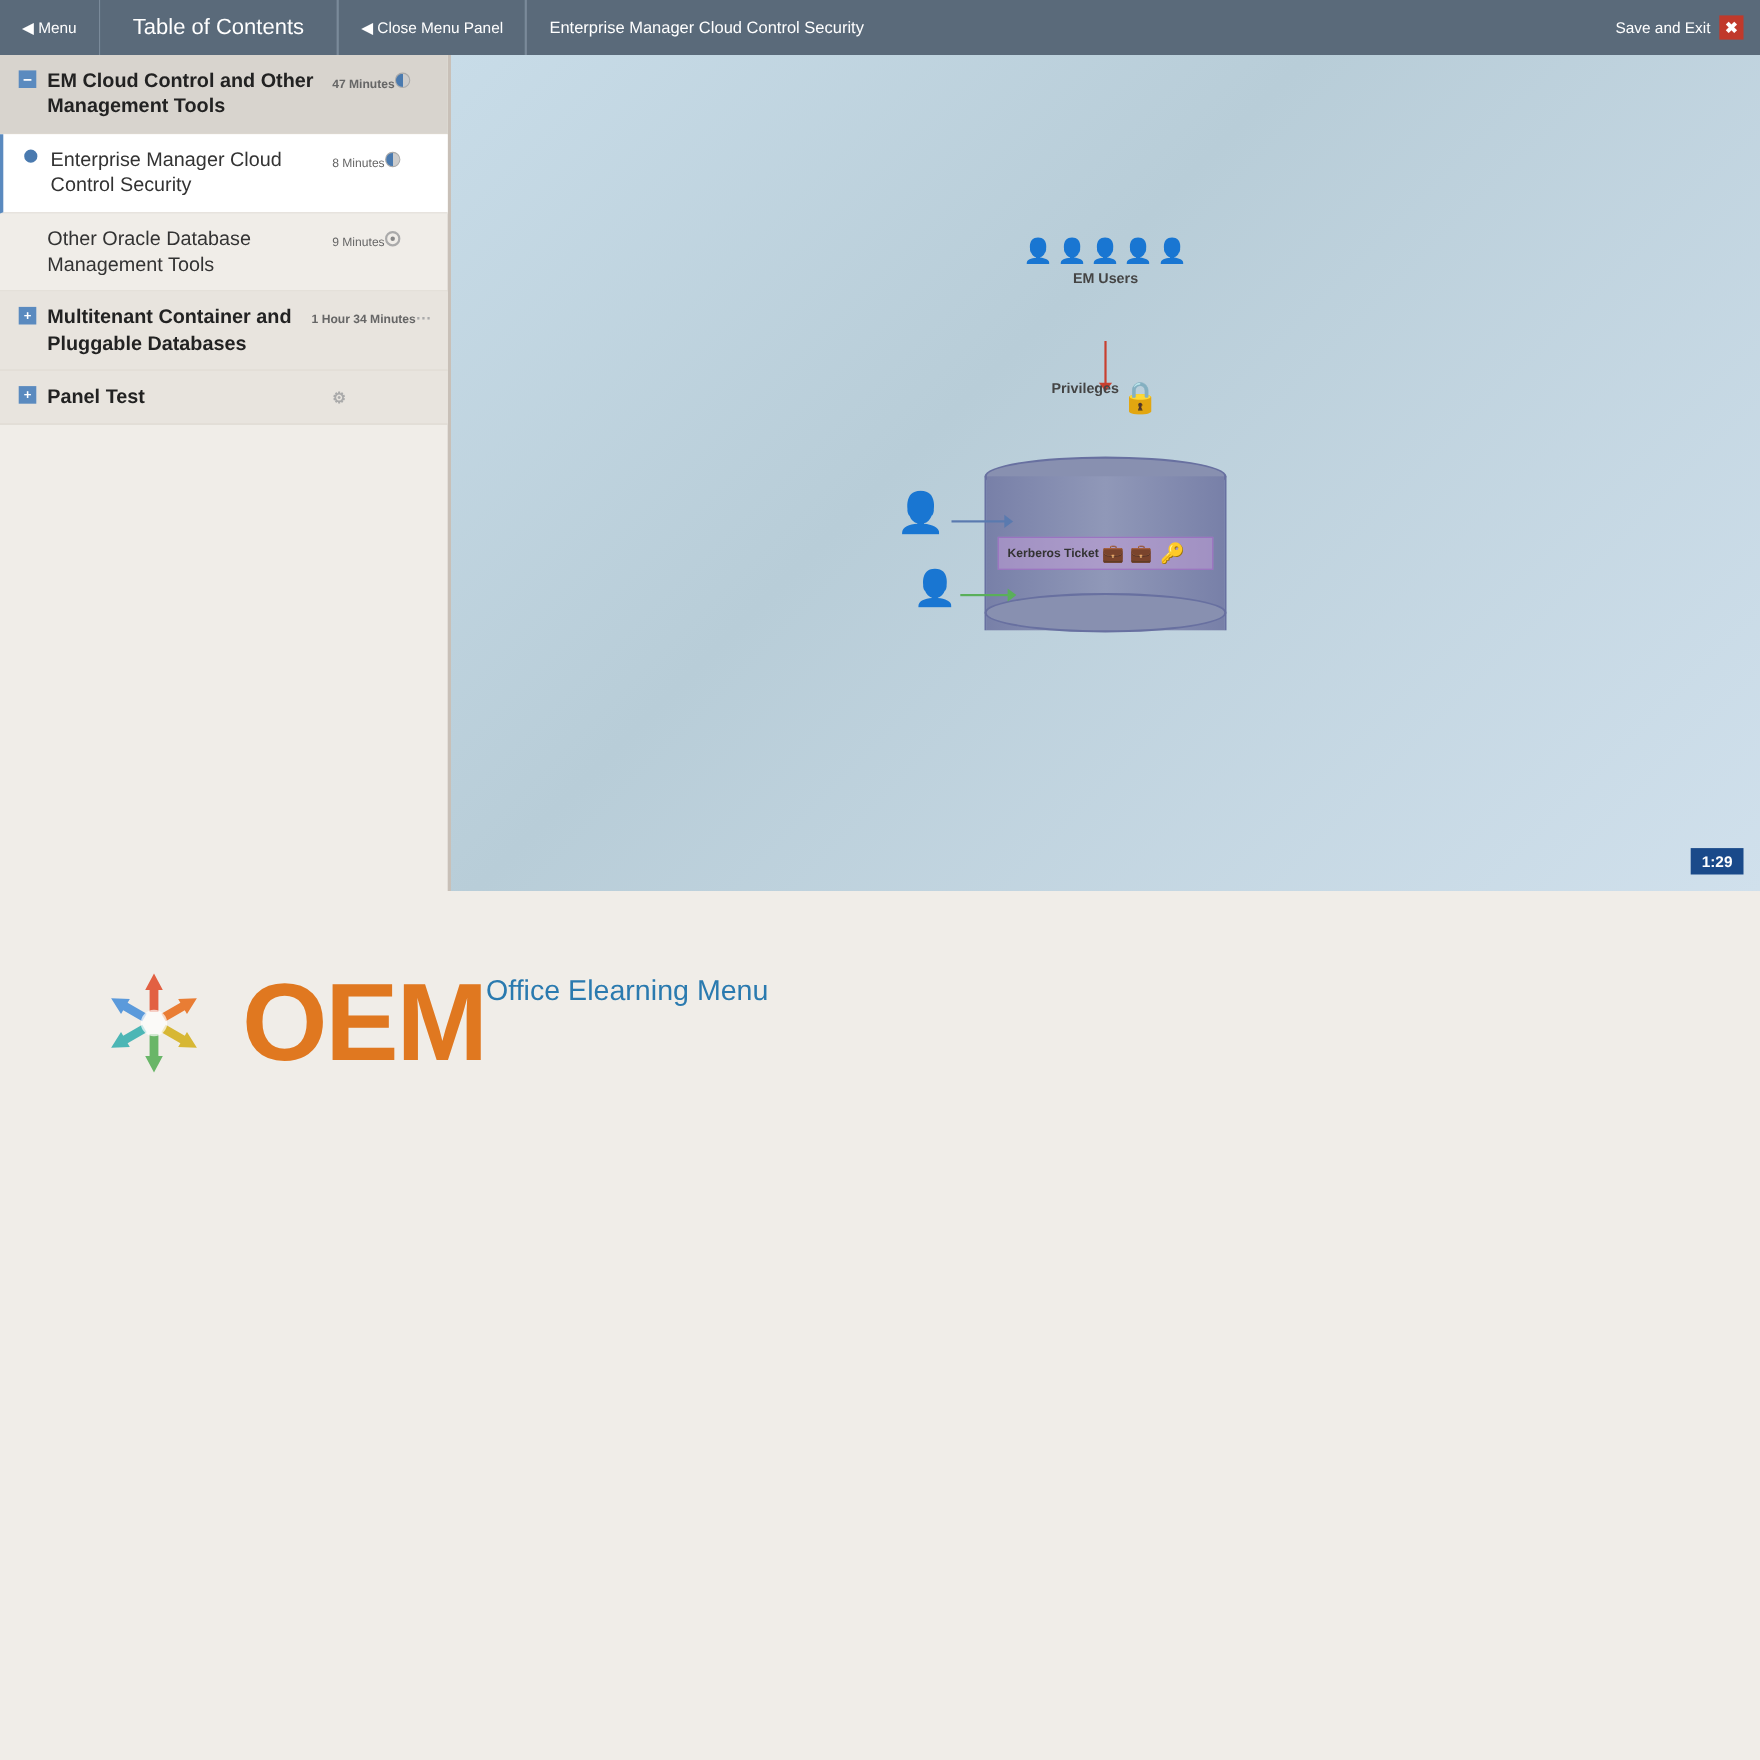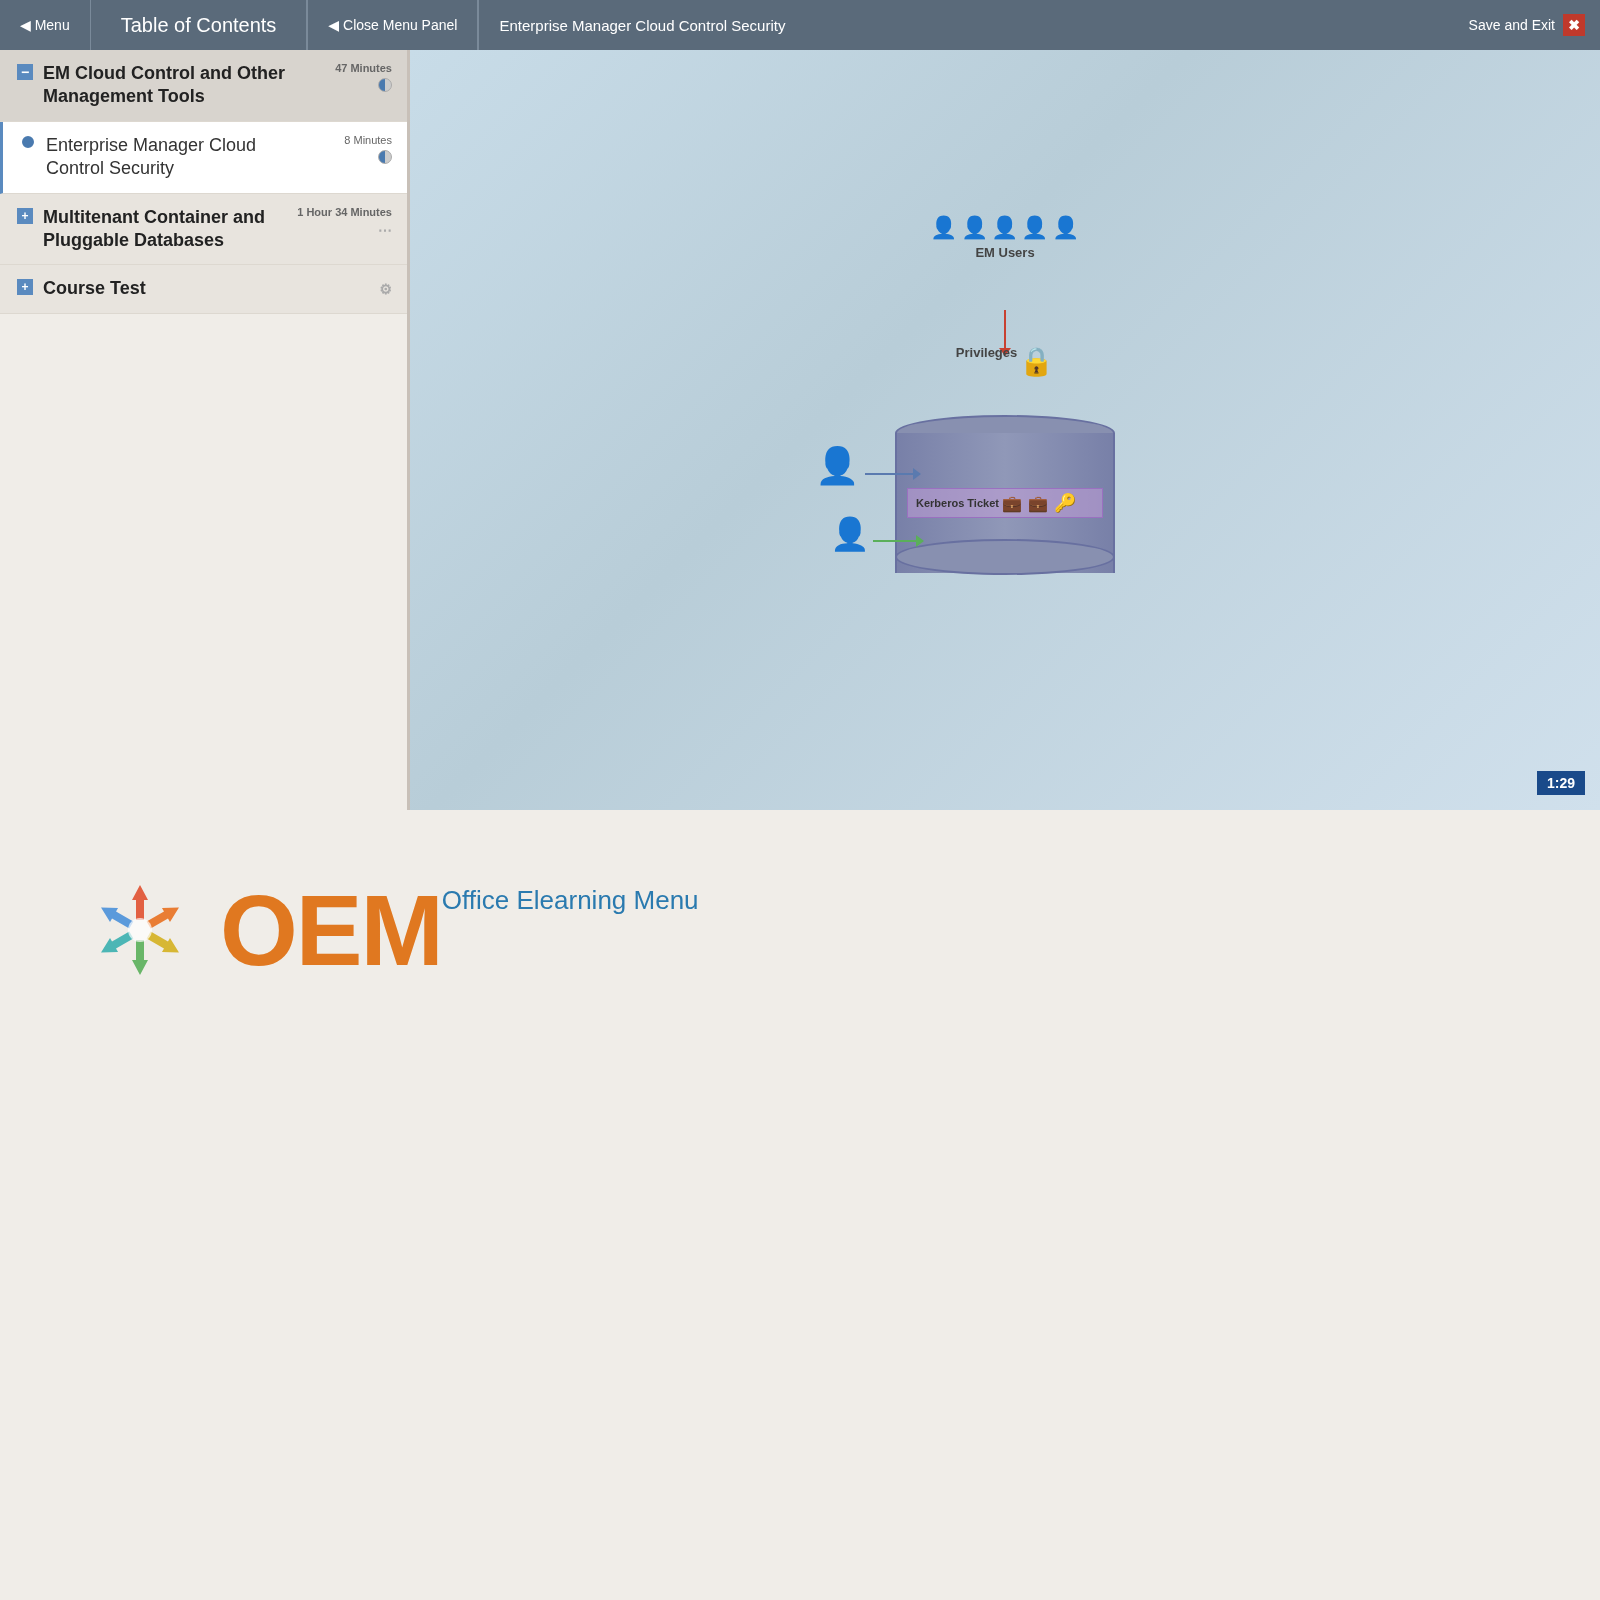--- a/index.html
+++ b/index.html
@@ -175,21 +175,21 @@
       line-height: 1.3;
     }
 
     .item-label.bold {
       font-weight: bold;
       color: #222;
     }
 
     .item-meta {
       display: flex;
-      flex-direction: column;
+      flex-direction: row;
       align-items: flex-end;
       min-width: 90px;
     }
 
     .item-duration {
       font-size: 11px;
       color: #666;
       white-space: nowrap;
     }
 
@@ -584,40 +584,50 @@
         </div>
         <div class="item-text">
           <div class="item-label">Enterprise Manager Cloud Control Security</div>
         </div>
         <div class="item-meta">
           <span class="item-duration">8 Minutes</span>
           <span class="item-status"><span class="half-moon"></span></span>
         </div>
       </div>
 
+      <div class="sidebar-item">
+        <div class="item-icon"></div>
+        <div class="item-text">
+          <div class="item-label">Other Oracle Database Management Tools</div>
+        </div>
+        <div class="item-meta">
+          <span class="item-duration">9 Minutes</span>
+          <span class="item-status"><span class="dot-circle"></span></span>
+        </div>
+      </div>
 
       <div class="sidebar-item section-header">
         <div class="item-icon">
           <div class="plus-box">+</div>
         </div>
         <div class="item-text">
           <div class="item-label bold">Multitenant Container and Pluggable Databases</div>
         </div>
         <div class="item-meta">
           <span class="item-duration">1 Hour 34 Minutes</span>
           <span class="item-status gear-dots">⋯</span>
         </div>
       </div>
 
       <div class="sidebar-item section-header">
         <div class="item-icon">
           <div class="plus-box">+</div>
         </div>
         <div class="item-text">
-          <div class="item-label bold">Course Test</div>
+          <div class="item-label bold">Panel Test</div>
         </div>
         <div class="item-meta">
           <span class="item-duration"></span>
           <span class="item-status gear-dots">⚙</span>
         </div>
       </div>
 
     </div>
 
     <div class="content-area">

